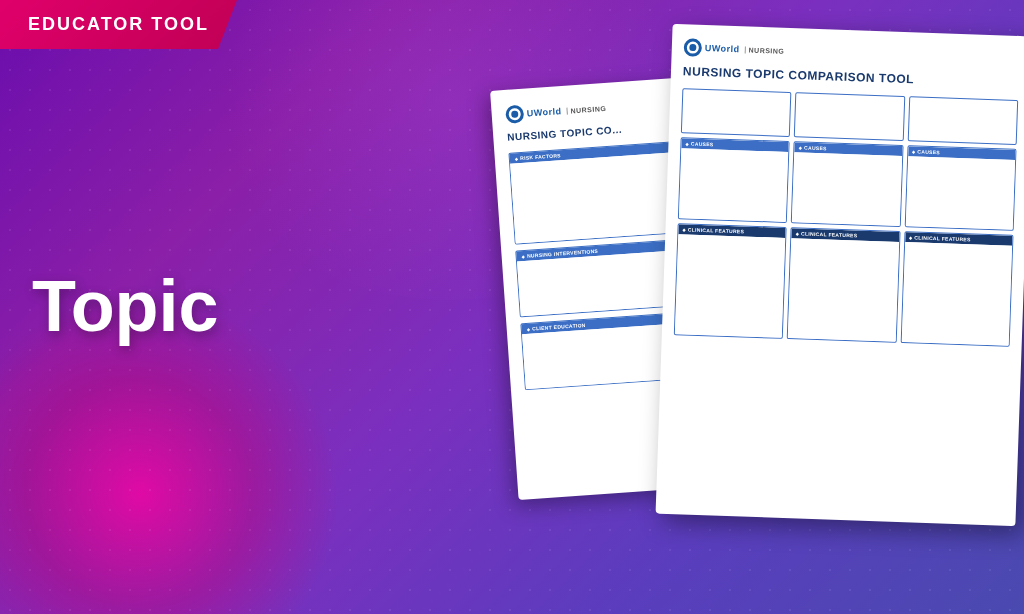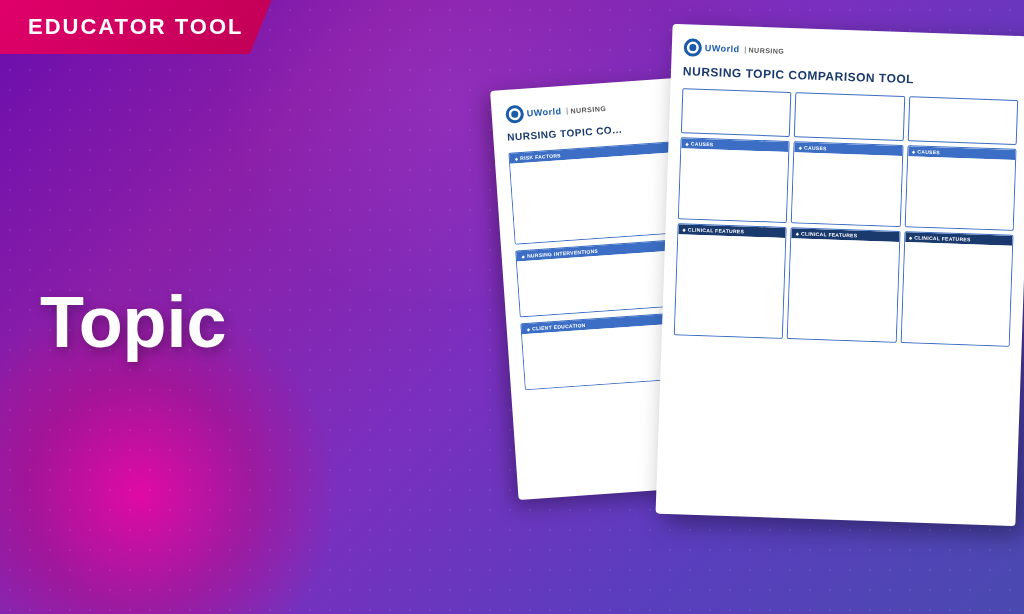--- a/index.html
+++ b/index.html
@@ -64,35 +64,34 @@
       top: 0;
       left: 0;
       background: linear-gradient(135deg, #e0006a 0%, #c00055 100%);
       padding: 14px 28px;
       clip-path: polygon(0 0, 100% 0, 92% 100%, 0 100%);
       z-index: 10;
     }
 
     .educator-badge-text {
       color: white;
-      font-size: 22px;
+      font-size: 18px;
       font-weight: 800;
       letter-spacing: 2px;
       text-transform: uppercase;
       white-space: nowrap;
     }
 
     
     .left-content {
       position: absolute;
-      left: 40px;
+      left: 32px;
       top: 50%;
       transform: translateY(-50%);
       z-index: 5;
-      margin-top: 16px;
     }
 
     .main-title {
       color: white;
       font-size: 72px;
       font-weight: 900;
       line-height: 1.05;
       text-shadow: 2px 4px 12px rgba(0,0,0,0.3);
     }
 

